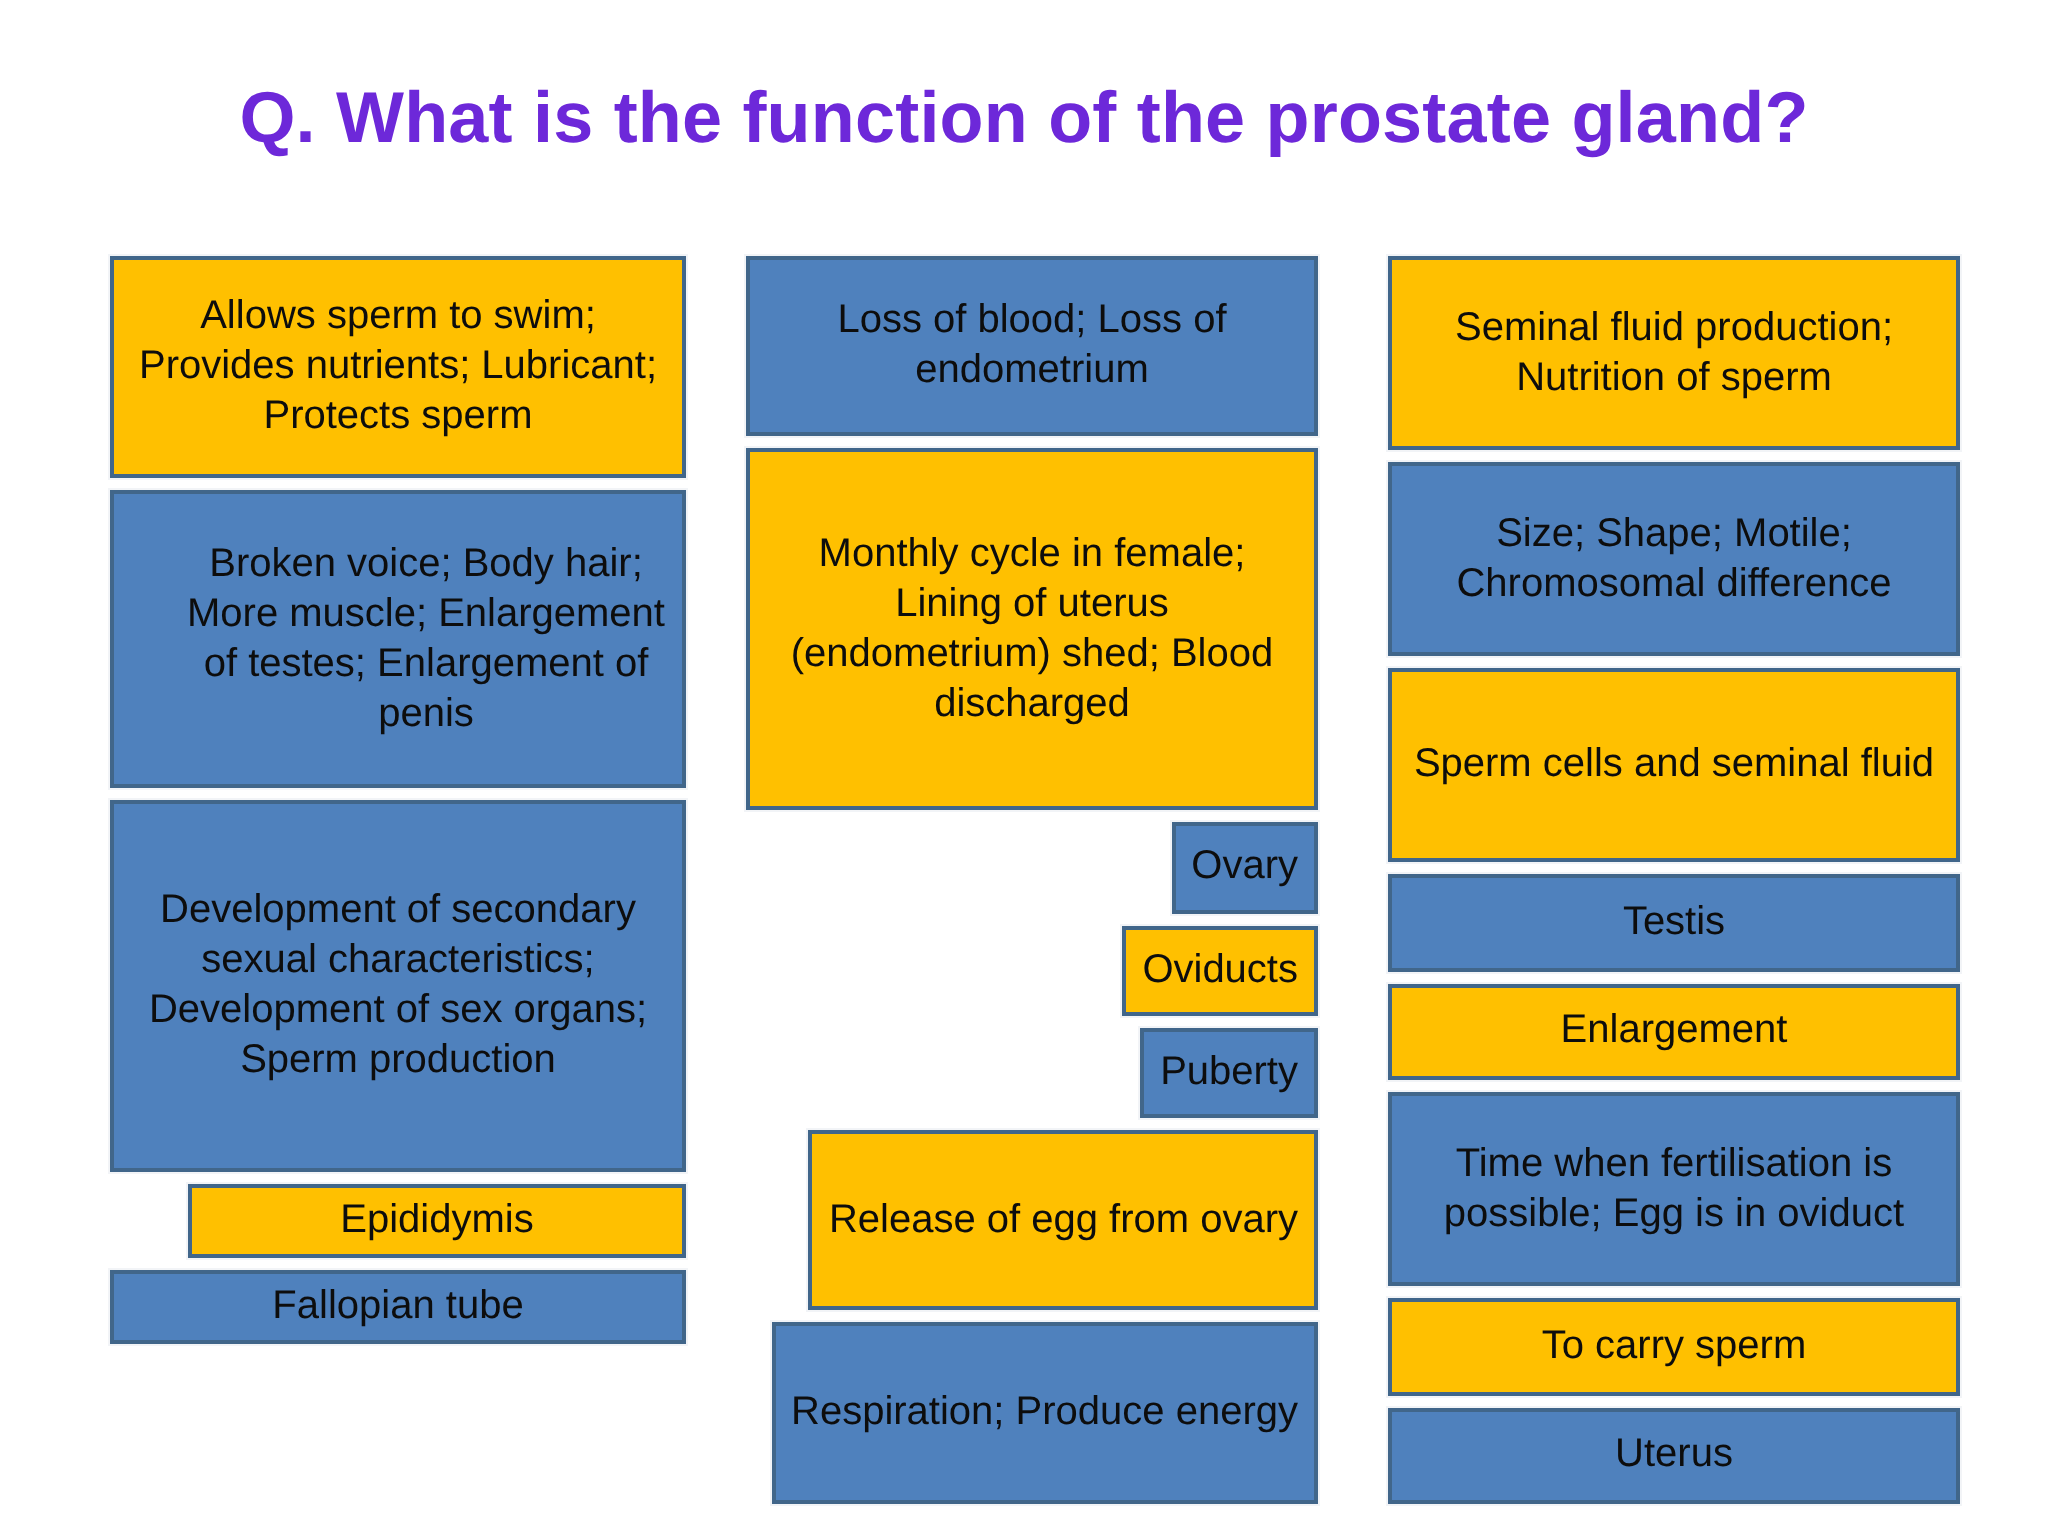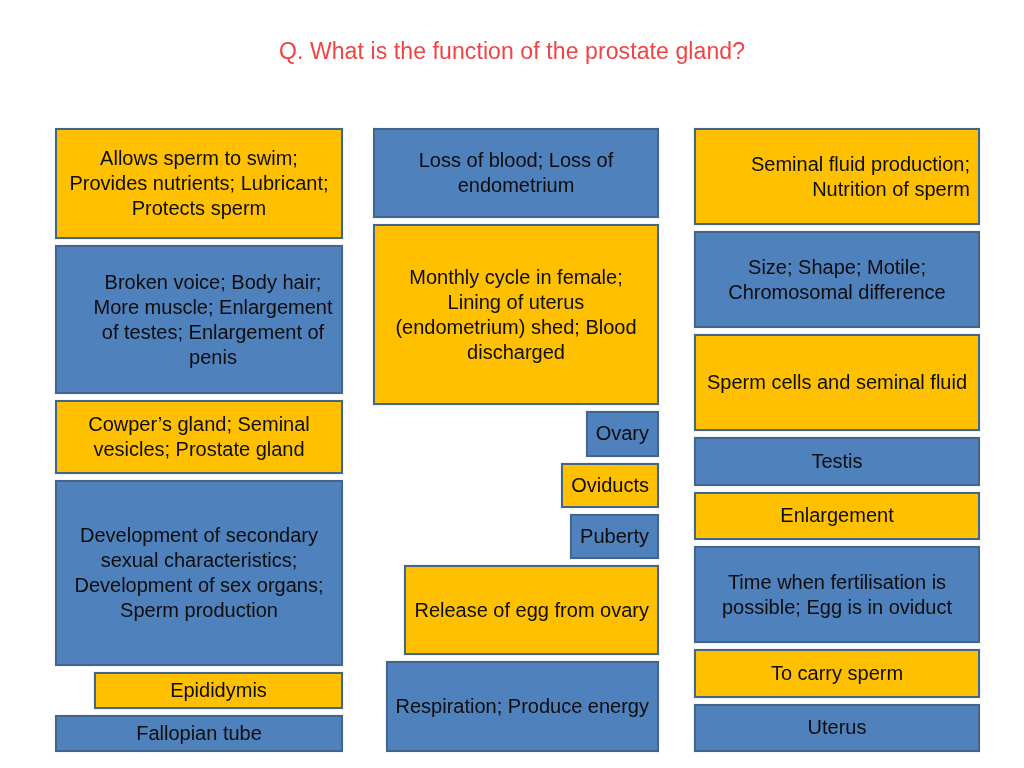--- a/index.html
+++ b/index.html
@@ -23,24 +23,24 @@
     height: 768px;
     background: #ffffff;
   }
 
   #title {
     position: absolute;
     left: 54px;
     top: 38px;
     width: 916px;
     text-align: center;
-    font-size: 23px;
+    font-size: 36px;
     line-height: 1.15;
-    font-weight: 400;
-    color: #ef4444;
+    font-weight: 700;
+    color: #6d28d9;
     letter-spacing: 0.1px;
     white-space: nowrap;
   }
 
   .columns {
     position: absolute;
     left: 4px;
     top: 128px;
     width: 1024px;
     height: 624px;
@@ -92,23 +92,20 @@
 
   <div class="columns">
 
     <div class="column" id="col-1">
         <div class="card yellow" style="height: 111.375px;">
           <span class="txt">Allows sperm to swim; Provides nutrients; Lubricant; Protects sperm</span>
         </div>
         <div class="card blue" style="height: 148.5px; padding-left: 36px;">
           <span class="txt">Broken voice; Body hair; More muscle; Enlargement of testes; Enlargement of penis</span>
         </div>
-        <div class="card yellow" style="height: 74.25px;">
-          <span class="txt">Cowper’s gland; Seminal vesicles; Prostate gland</span>
-        </div>
         <div class="card blue" style="height: 185.625px; justify-content: flex-end;">
           <span class="txt">Development of secondary sexual characteristics; Development of sex organs; Sperm production</span>
         </div>
         <div class="card yellow" style="height: 37.125px; margin-left: 39px;">
           <span class="txt">Epididymis</span>
         </div>
         <div class="card blue" style="height: 37.125px;">
           <span class="txt">Fallopian tube</span>
         </div>
       </div>
@@ -129,21 +126,21 @@
           <span class="txt">Puberty</span>
         </div>
         <div class="card yellow" style="height: 90.4615px;">
           <span class="txt">Release of egg from ovary</span>
         </div>
         <div class="card blue" style="height: 90.4615px;">
           <span class="txt">Respiration; Produce energy</span>
         </div>
       </div>
     <div class="column" id="col-3">
-        <div class="card yellow" style="height: 97px; text-align: right;">
+        <div class="card yellow" style="height: 97px;">
           <span class="txt">Seminal fluid production; Nutrition of sperm</span>
         </div>
         <div class="card blue" style="height: 97px;">
           <span class="txt">Size; Shape; Motile; Chromosomal difference</span>
         </div>
         <div class="card yellow" style="height: 97px; align-items: center;">
           <span class="txt">Sperm cells and seminal fluid</span>
         </div>
         <div class="card blue" style="height: 48.5px;">
           <span class="txt">Testis</span>

